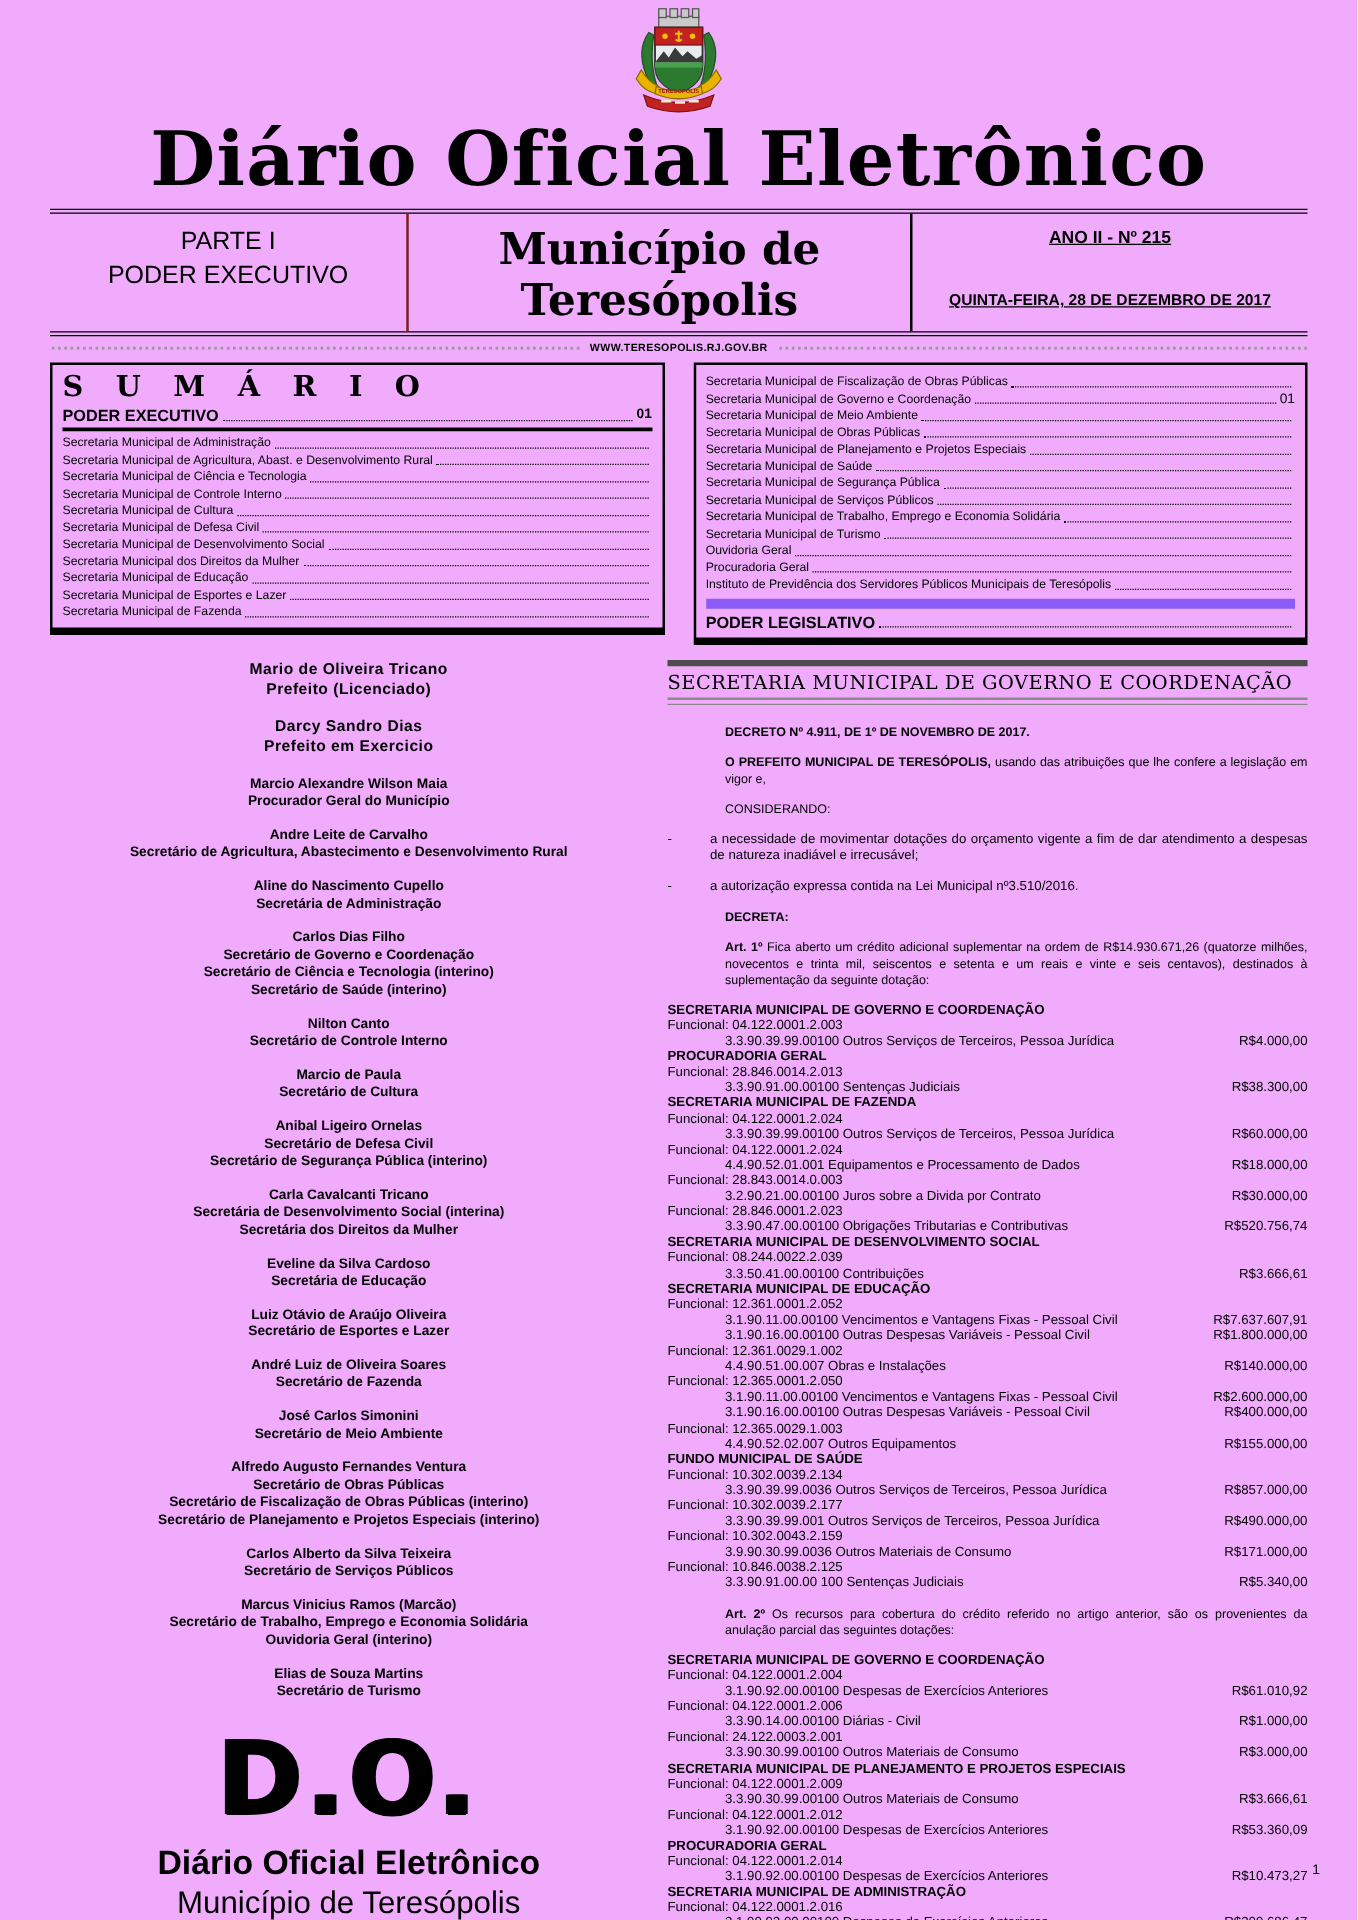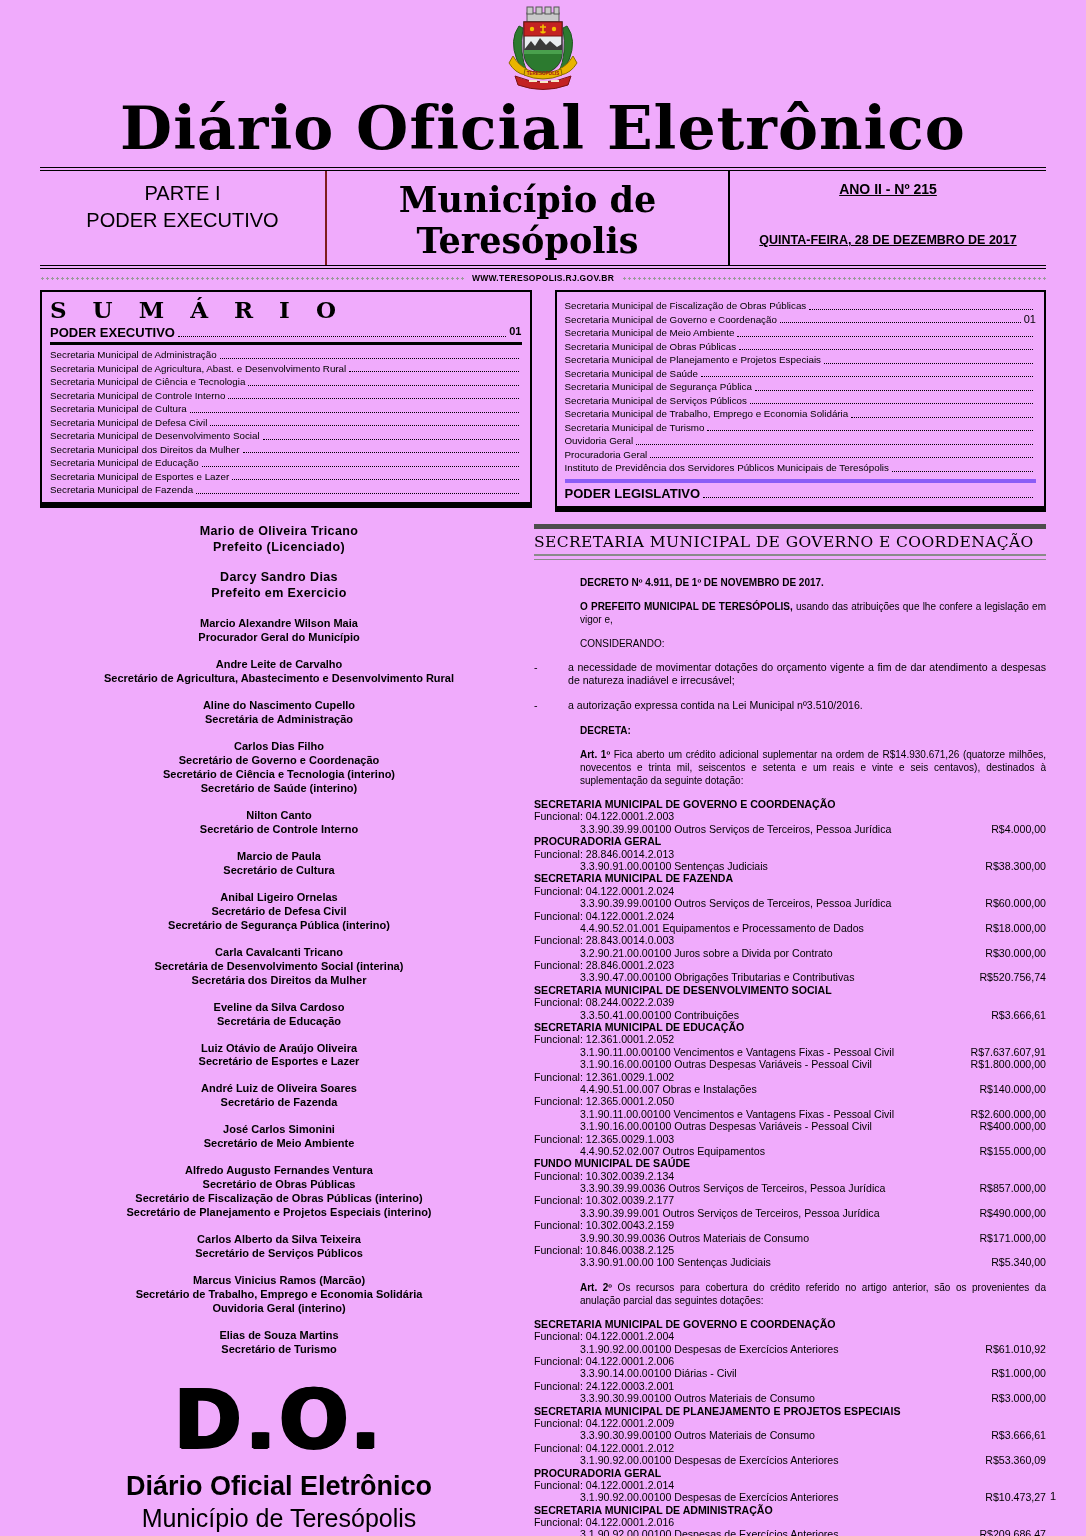--- a/index.html
+++ b/index.html
@@ -29,21 +29,21 @@
   .summary-row{display:flex;gap:23px;margin:7px 40px 0;align-items:flex-start;}
   .sum-box{border:2px solid #000;border-bottom:6px solid #000;flex:1;padding:3px 8px 2px;}
   .sum-title{font-family:"DejaVu Serif", serif;font-size:23px;font-weight:bold;
              letter-spacing:9px;margin:1px 0 2px;}
   .exec-line{display:flex;font-size:13px;font-weight:bold;border-bottom:3px solid #000;
              padding-bottom:2px;margin-bottom:3px;}
   .sum-list{list-style:none;margin:2px 0 3px;padding:0;font-size:9.8px;}
   .sum-item{display:flex;line-height:13.5px;}
   .dots{flex:1;border-bottom:1.4px dotted #000;margin:0 3px 3px 3px;}
   .sum-page{font-size:11px;text-align:center;}
-  .legis-line{display:flex;font-size:13px;font-weight:bold;border-top:4px solid #8b5cf6;
+  .legis-line{display:flex;font-size:13px;font-weight:bold;border-top:8px solid #8b5cf6;
               margin-top:4px;padding:3px 0 3px;}
 
   
   .content-row{display:flex;margin:12px 40px 0;gap:16px;}
   .col-left{width:478px;}
   .col-right{flex:1;}
 
   .official{text-align:center;margin-bottom:13px;font-weight:bold;font-size:11px;line-height:1.27;}
   .official.principal{font-size:12.5px;letter-spacing:.4px;margin-bottom:15px;}
 

